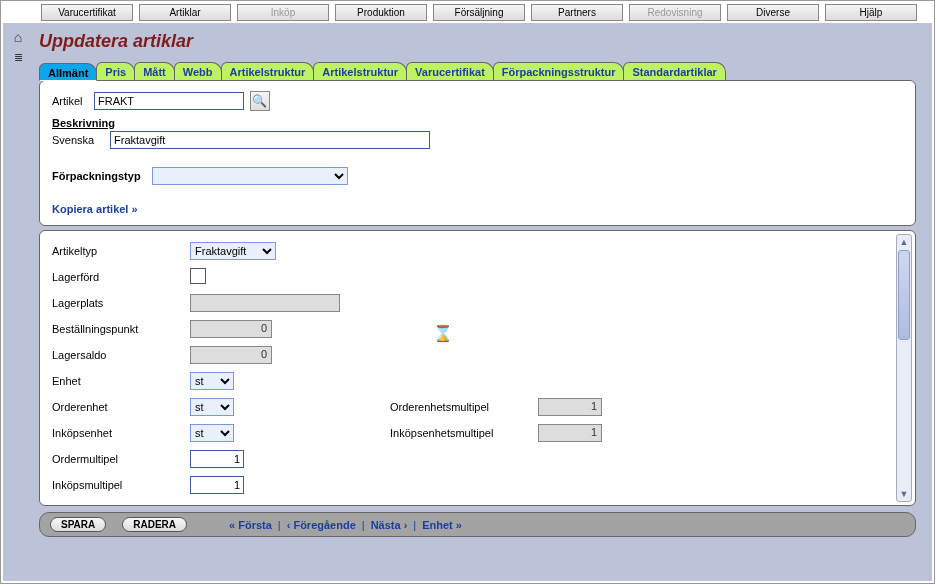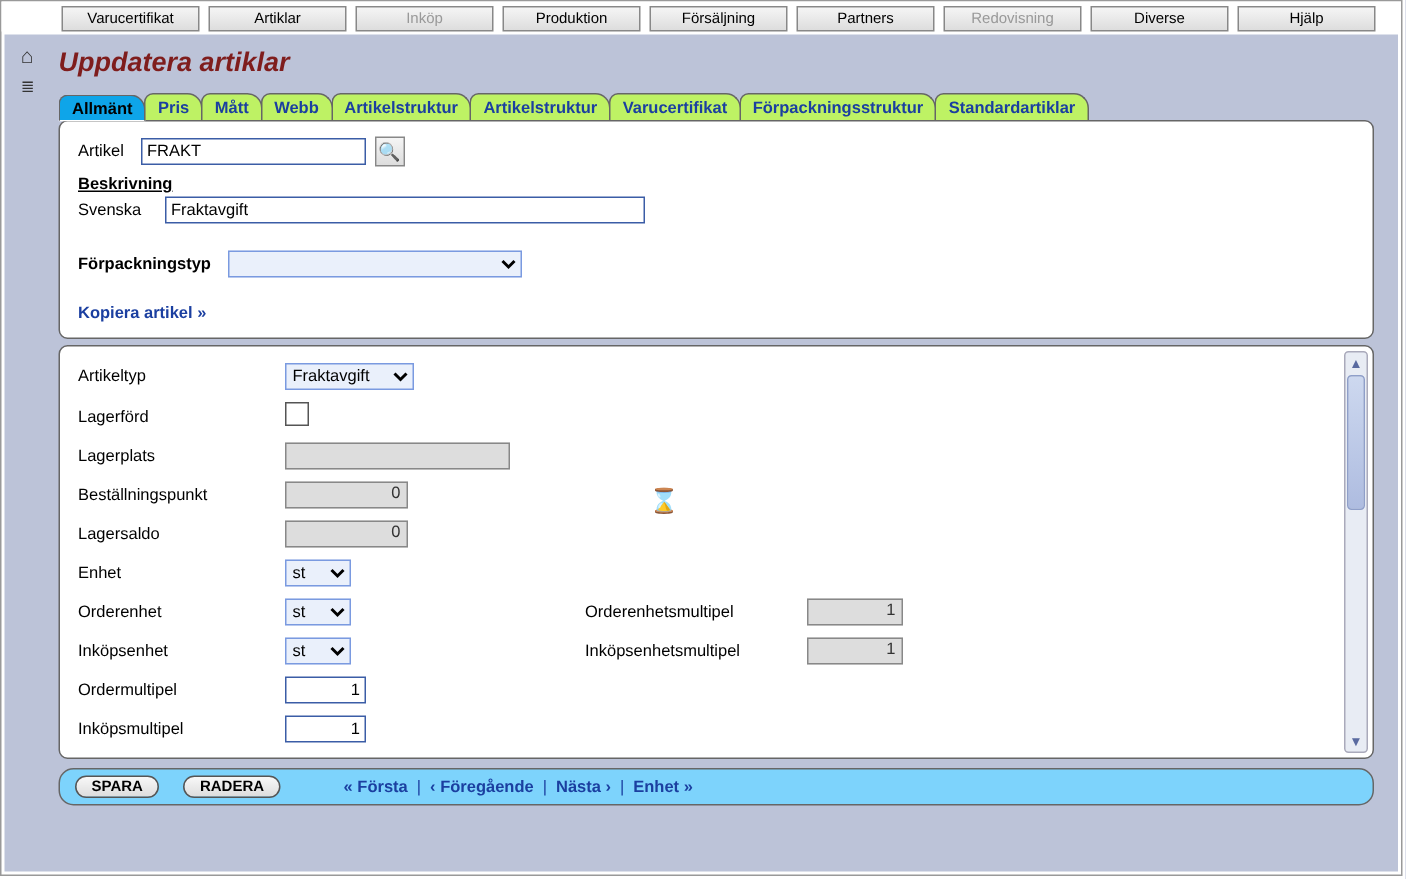--- a/index.html
+++ b/index.html
@@ -182,21 +182,21 @@
   .lbl { width: 130px; display: inline-block; }
   .chk {
     width: 16px; height: 16px;
     border: 1px solid #555;
     display: inline-block;
   }
   .pager {
     margin: 2px 6px;
     border: 1px solid #666;
     border-radius: 10px;
-    background: #7dd3fc;
+    background: #a3a3a3;
     padding: 4px 10px;
     display: flex;
     align-items: center;
     gap: 6px;
     font-size: 11px;
   }
   .btn {
     border: 1px solid #555;
     background: linear-gradient(#f8f8f8,#ddd);
     border-radius: 10px;

